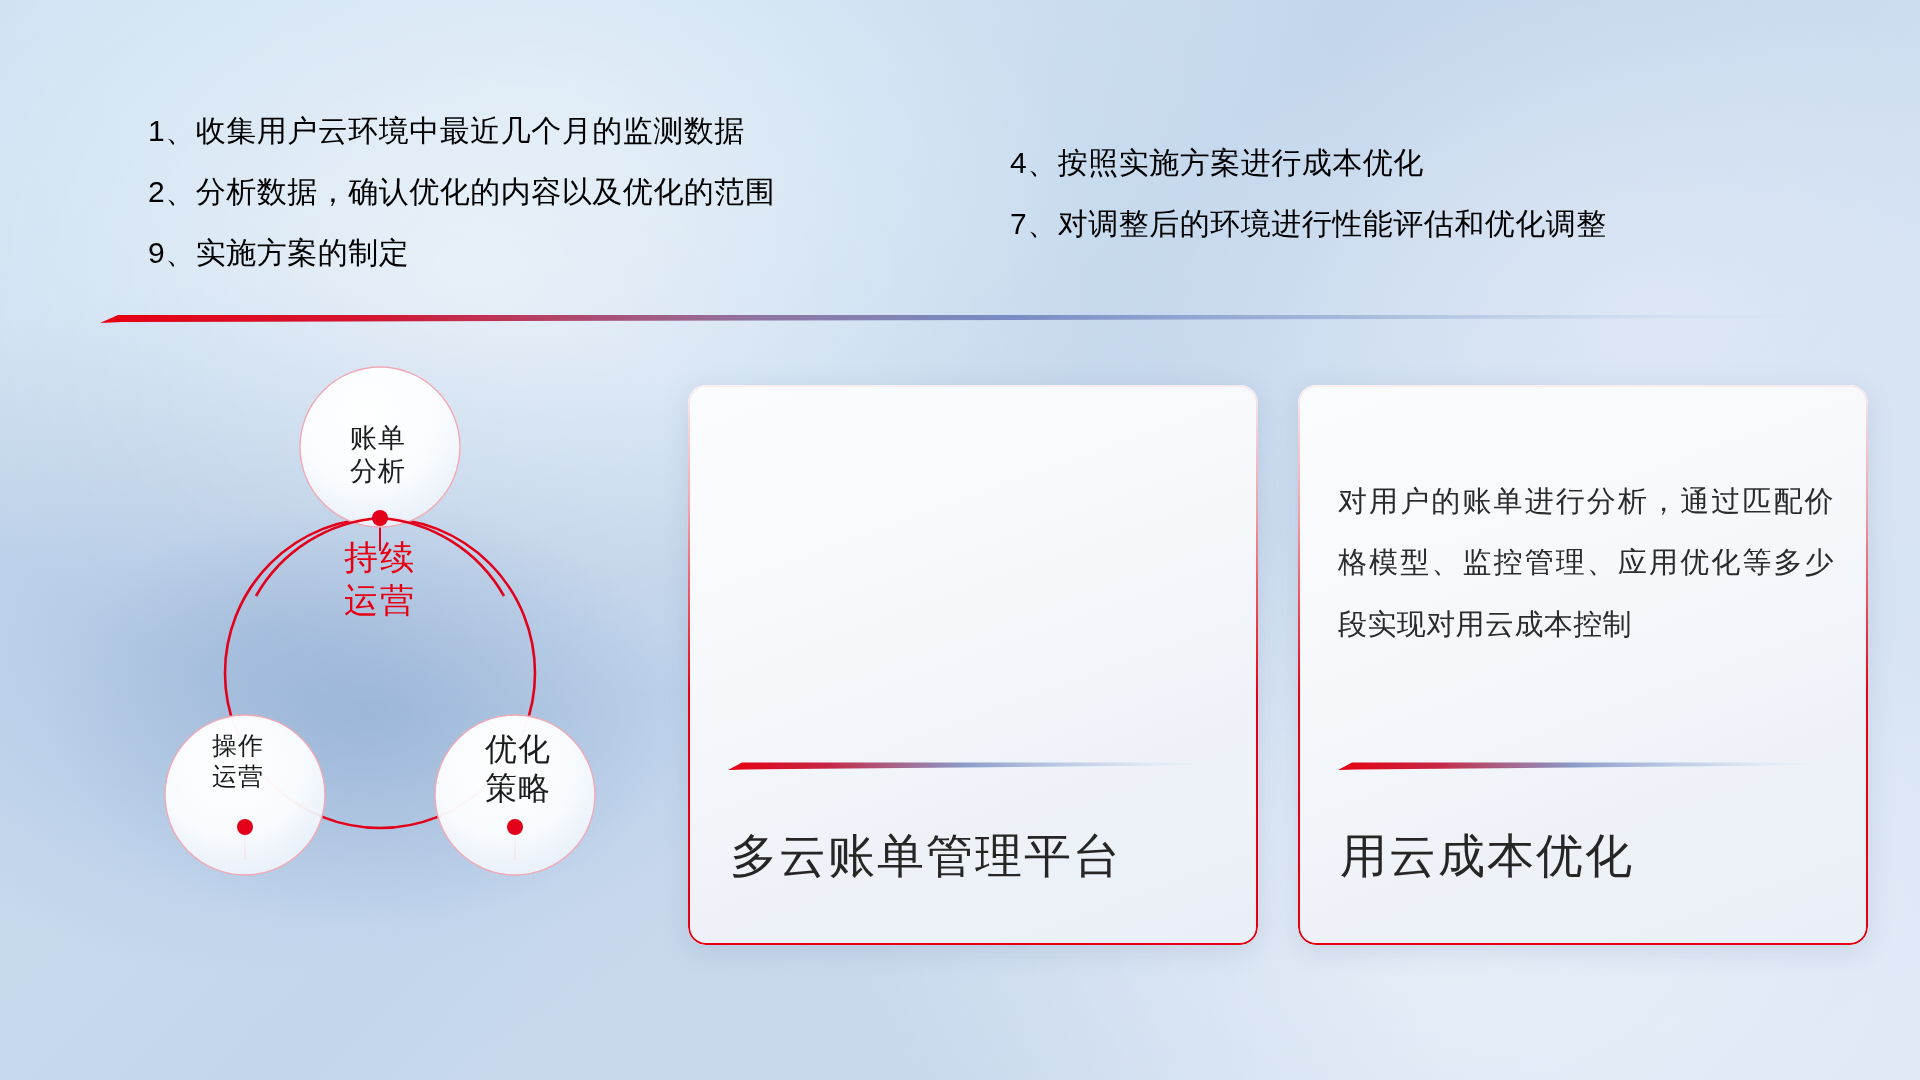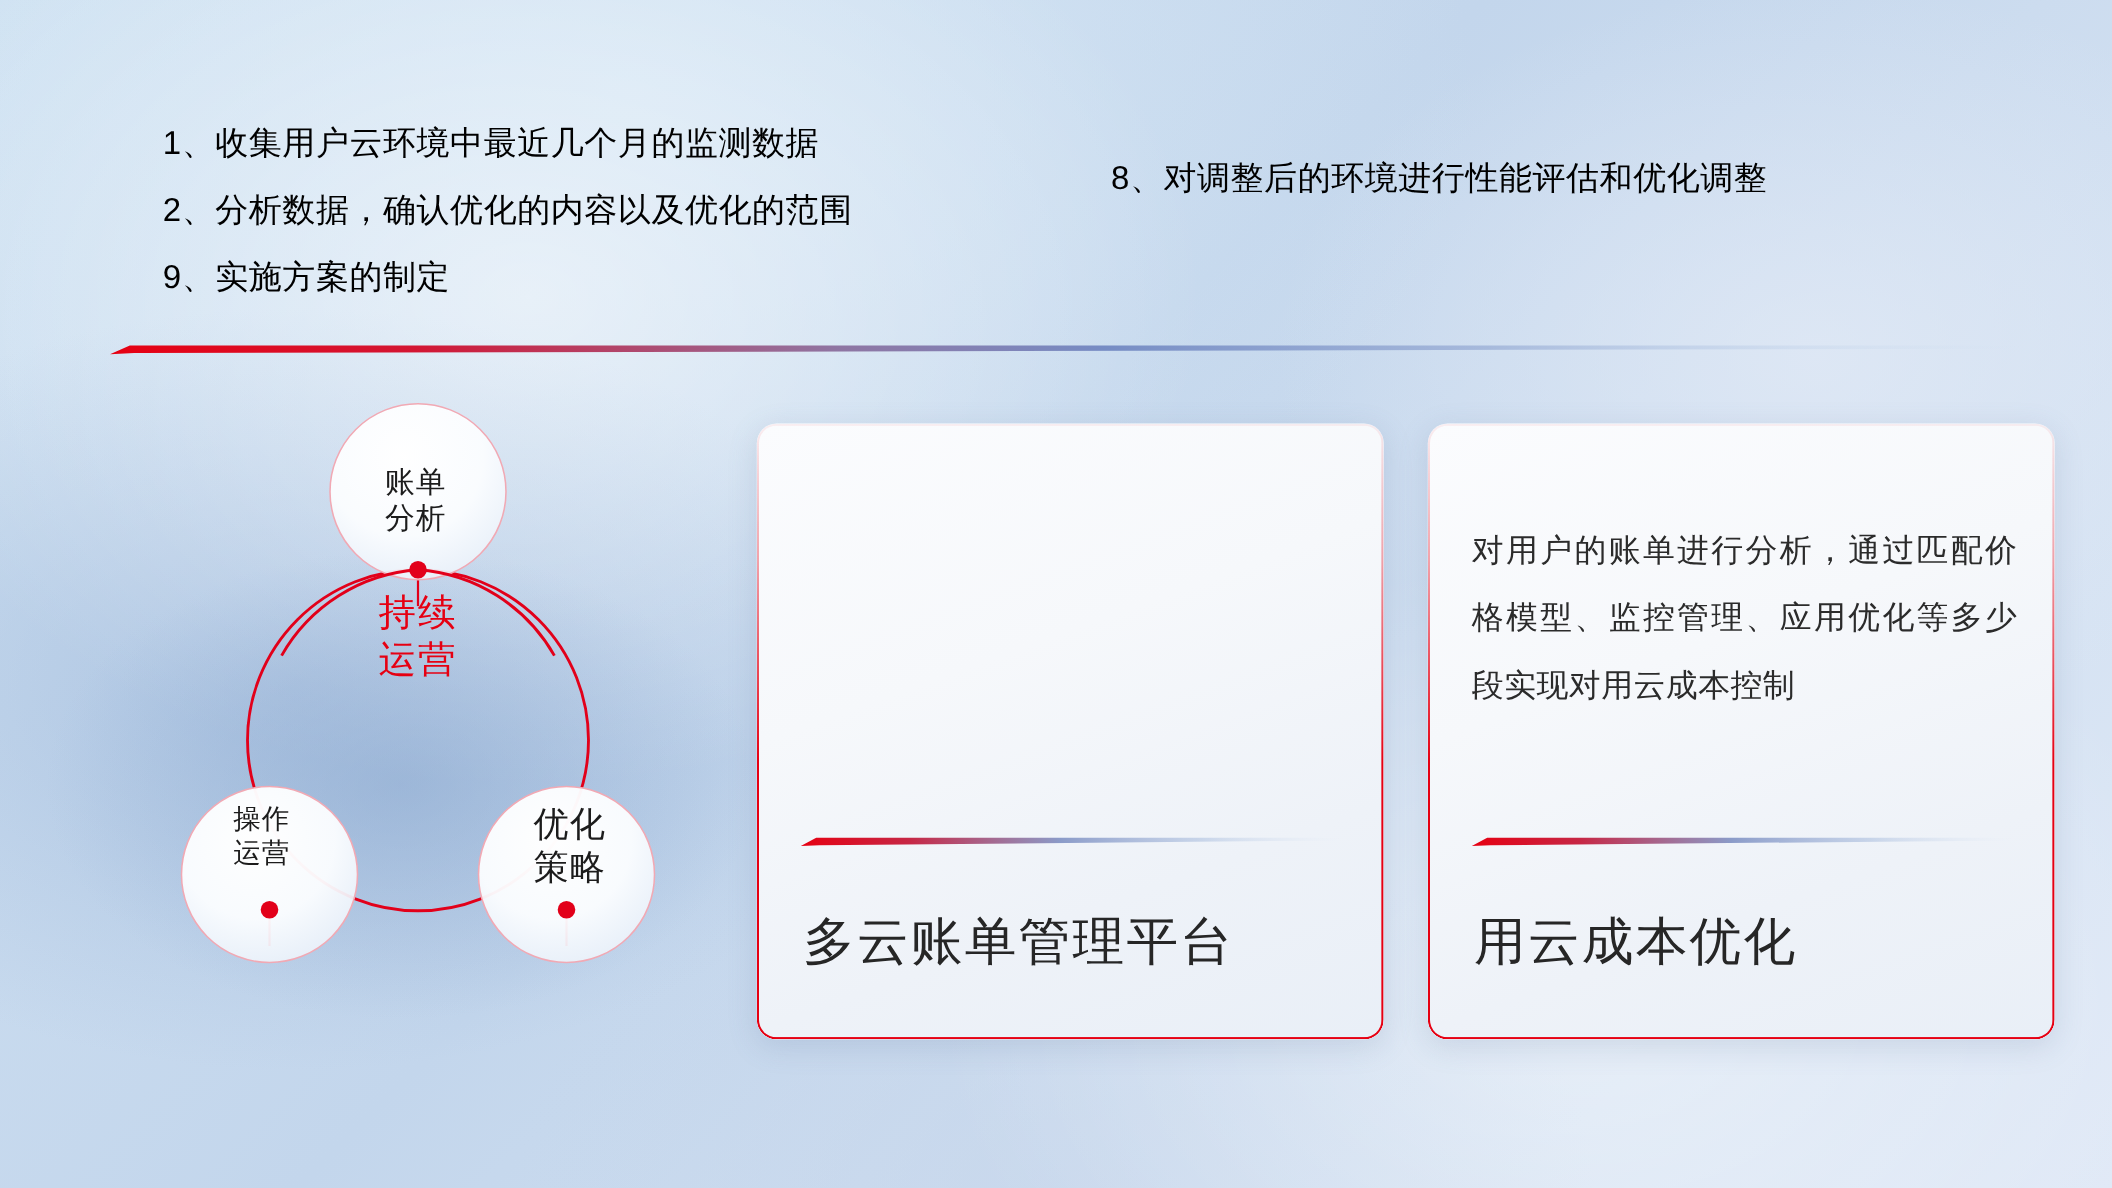--- a/index.html
+++ b/index.html
@@ -146,21 +146,22 @@
 <div class="bg-sheen-b"></div>
 <div class="bg-sheen-c"></div>
 
 <div class="steps">
   <div class="steps-col left">
     <div class="step-line">1、收集用户云环境中最近几个月的监测数据</div>
     <div class="step-line">2、分析数据，确认优化的内容以及优化的范围</div>
     <div class="step-line">9、实施方案的制定</div>
   </div>
   <div class="steps-col right">
-    <div class="step-line">8、对调整后的环境进行性能评估和优化调整</div>
+    <div class="step-line">4、按照实施方案进行成本优化</div>
+    <div class="step-line">7、对调整后的环境进行性能评估和优化调整</div>
   </div>
 </div>
 
 <div class="top-divider">
   <svg width="1740" height="11" viewBox="0 0 1740 11" xmlns="http://www.w3.org/2000/svg">
     <defs>
       <linearGradient id="divGrad" x1="0" y1="0" x2="1" y2="0">
         <stop offset="0" stop-color="#e60012" stop-opacity="1"></stop>
         <stop offset="0.16" stop-color="#d31633" stop-opacity="1"></stop>
         <stop offset="0.38" stop-color="#8b6f9e" stop-opacity="0.95"></stop>

